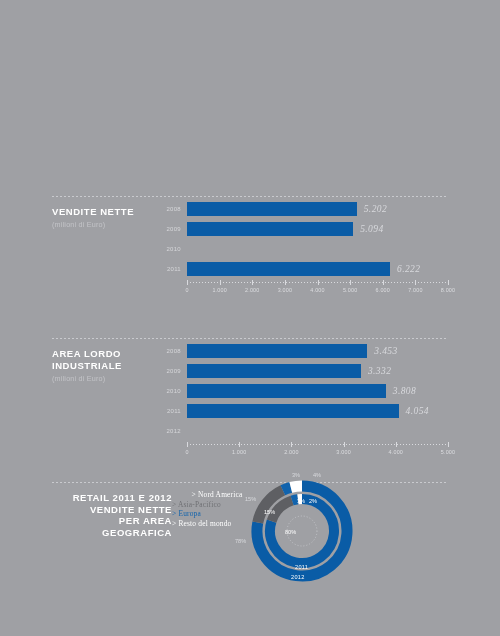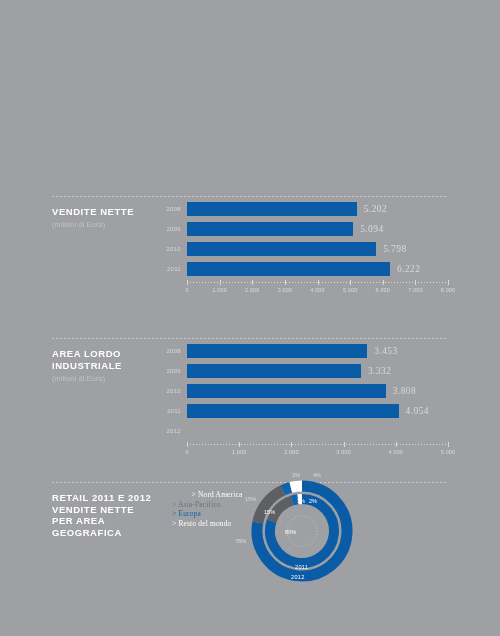--- a/index.html
+++ b/index.html
@@ -28,21 +28,21 @@
     color:#c3c4c8;font-size:7.2px;letter-spacing:.2px;font-weight:normal;
   }
 
   
   .chart{position:absolute;left:105px;top:6px;width:291px;}
   .row{position:relative;height:14px;margin-bottom:6px;}
   .ylab{
     position:absolute;left:0;top:4px;width:24px;text-align:right;
     color:#d6d7da;font-size:6px;letter-spacing:.3px;
   }
-  .track{position:absolute;left:30px;top:0;right:8px;height:32px;}
+  .track{position:absolute;left:30px;top:0;right:8px;height:32px;font-style:italic;}
   .bar{position:absolute;left:0;top:0;height:14px;background:#0a5ca6;}
   .bar.hl{background:#ffffff;}
   .val{
     position:absolute;top:2px;color:#d8d9dd;
     font-family:"Liberation Serif",serif;font-size:9.5px;letter-spacing:.4px;
     white-space:nowrap;
   }
   .val.hl{color:#ffffff;}
   .axis{position:absolute;left:30px;right:0;height:16px;}
   .axis-line{
@@ -92,24 +92,20 @@
         </div>
         <div class="row">
           <div class="ylab">2009</div>
           <div class="track">
             <div class="bar" style="width: 166.192px;"></div>
             <div class="val" style="left: 173.192px;">5.094</div>
           </div>
         </div>
         <div class="row">
           <div class="ylab">2010</div>
-          <div class="track">
-            <div class="bar" style="width: 189.16px;"></div>
-            <div class="val" style="left: 196.16px;">5.798</div>
-          </div>
         </div>
         <div class="row">
           <div class="ylab">2011</div>
           <div class="track">
             <div class="bar" style="width: 202.993px;"></div>
             <div class="val" style="left: 209.993px; text-align: center;">6.222</div>
           </div>
         </div>
         <div class="axis">
           <div class="axis-line"></div>
@@ -187,21 +183,21 @@
           <div class="tick" style="left: 208.8px;"></div>
           <div class="tlab" style="left: 208.8px;">4.000</div>
           <div class="tick" style="left: 261px;"></div>
           <div class="tlab" style="left: 261px;">5.000</div>
         </div>
       </div>
   </div>
 
   <div class="section" id="sec3" style="top:482px;">
     <div class="dotted"></div>
-    <div class="sec-title" style="width:120px;">
+    <div class="sec-title" style="width:120px;text-align:right;">
       <span>RETAIL 2011 E 2012</span><br>
       <span>VENDITE NETTE</span><br>
       <span>PER AREA GEOGRAFICA</span>
     </div>
     <div class="legend">
       <div class="lg-na">&gt; Nord America</div>
       <div class="lg-ap">&gt; Asia-Pacifico</div>
       <div class="lg-eu">&gt; Europa</div>
       <div class="lg-rm">&gt; Resto del mondo</div>
     </div>

